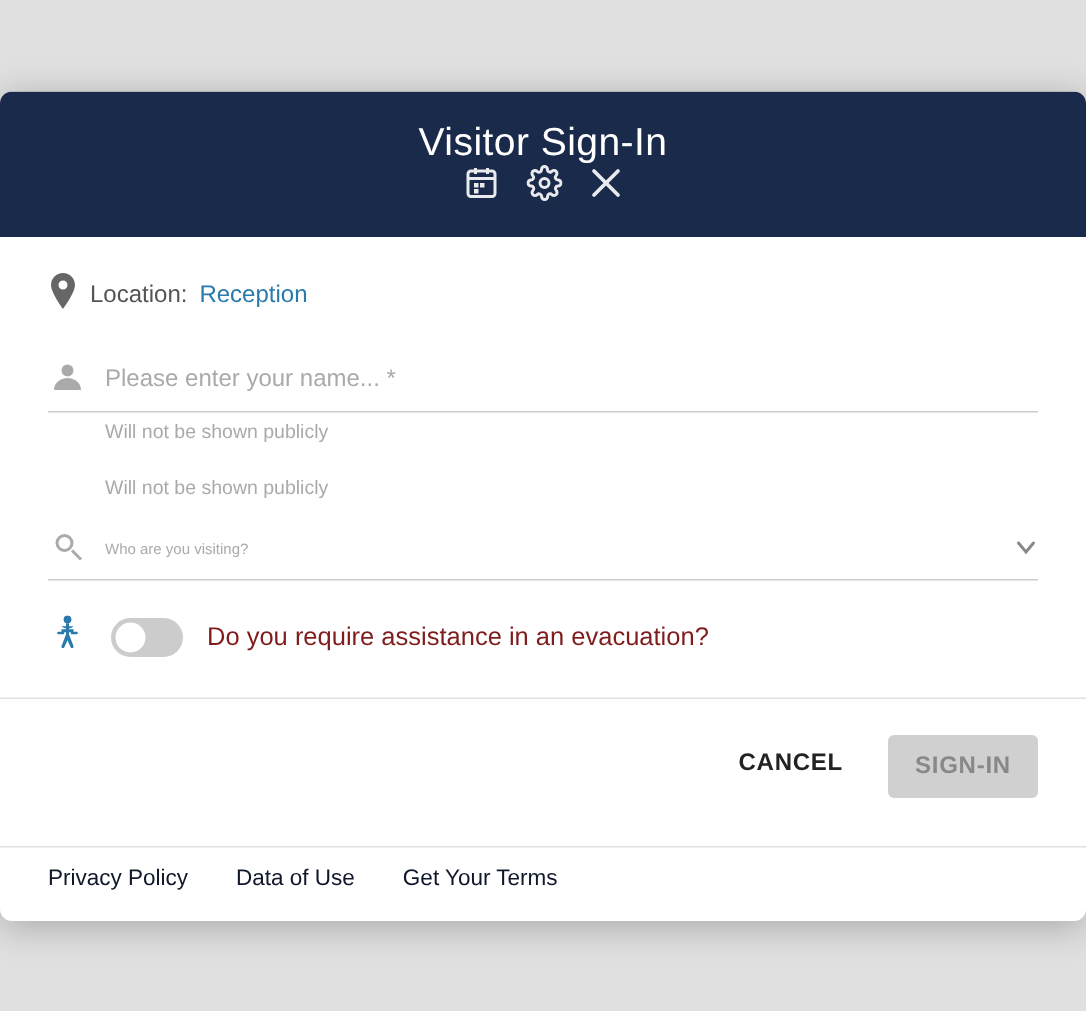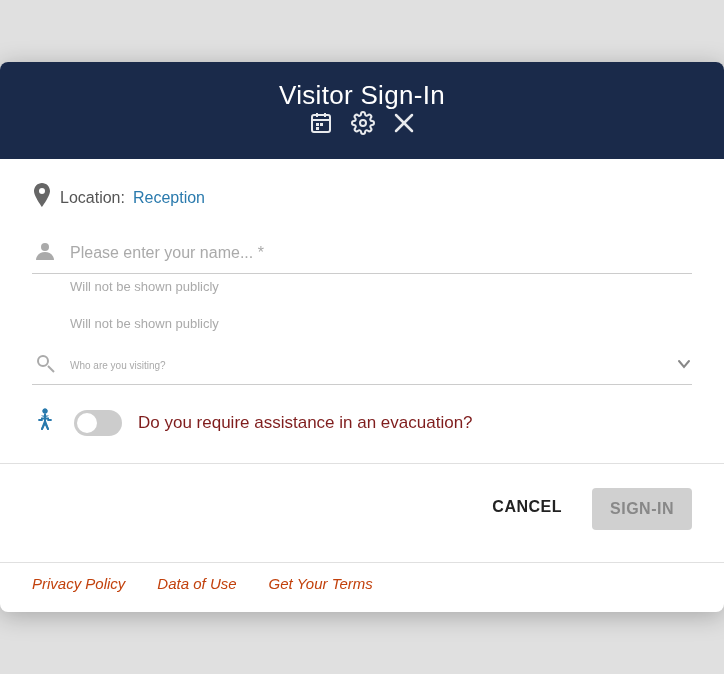--- a/index.html
+++ b/index.html
@@ -210,25 +210,24 @@
       border-radius: 4px;
       min-width: 100px;
     }
     .footer-links {
       display: flex;
       gap: 32px;
       padding: 12px 32px 20px 32px;
       border-top: 1.5px solid #e0e0e0;
     }
     .footer-link {
-      color: #c2410c;
+      color: #0f172a;
       font-size: 15px;
       text-decoration: none;
       cursor: pointer;
-      font-style: italic;
     }
   </style>
 </head>
 <body>
 
 <div class="dialog">
 
   <div class="header">
     <span class="header-title">Visitor Sign-In</span>
     <div class="header-icons">

